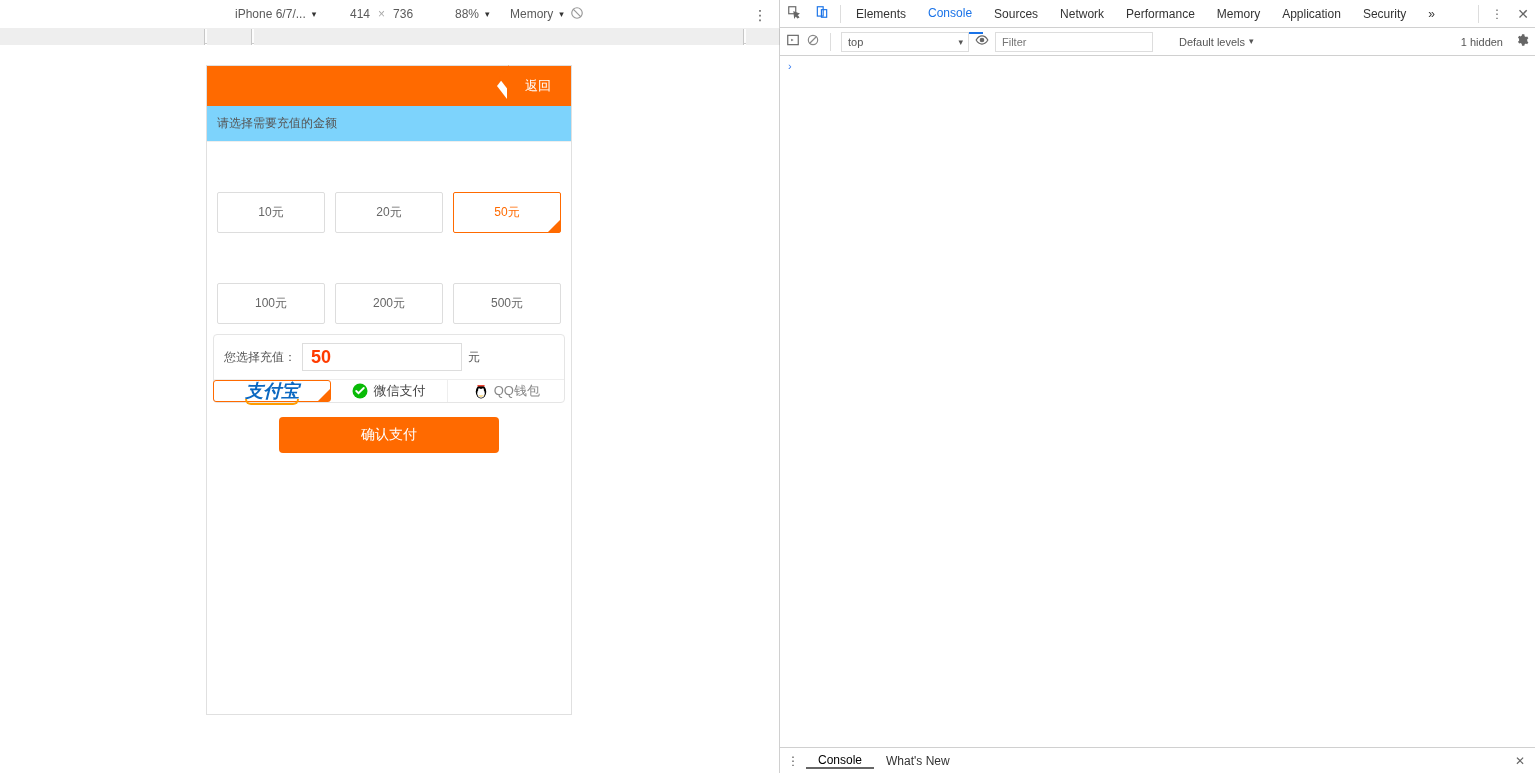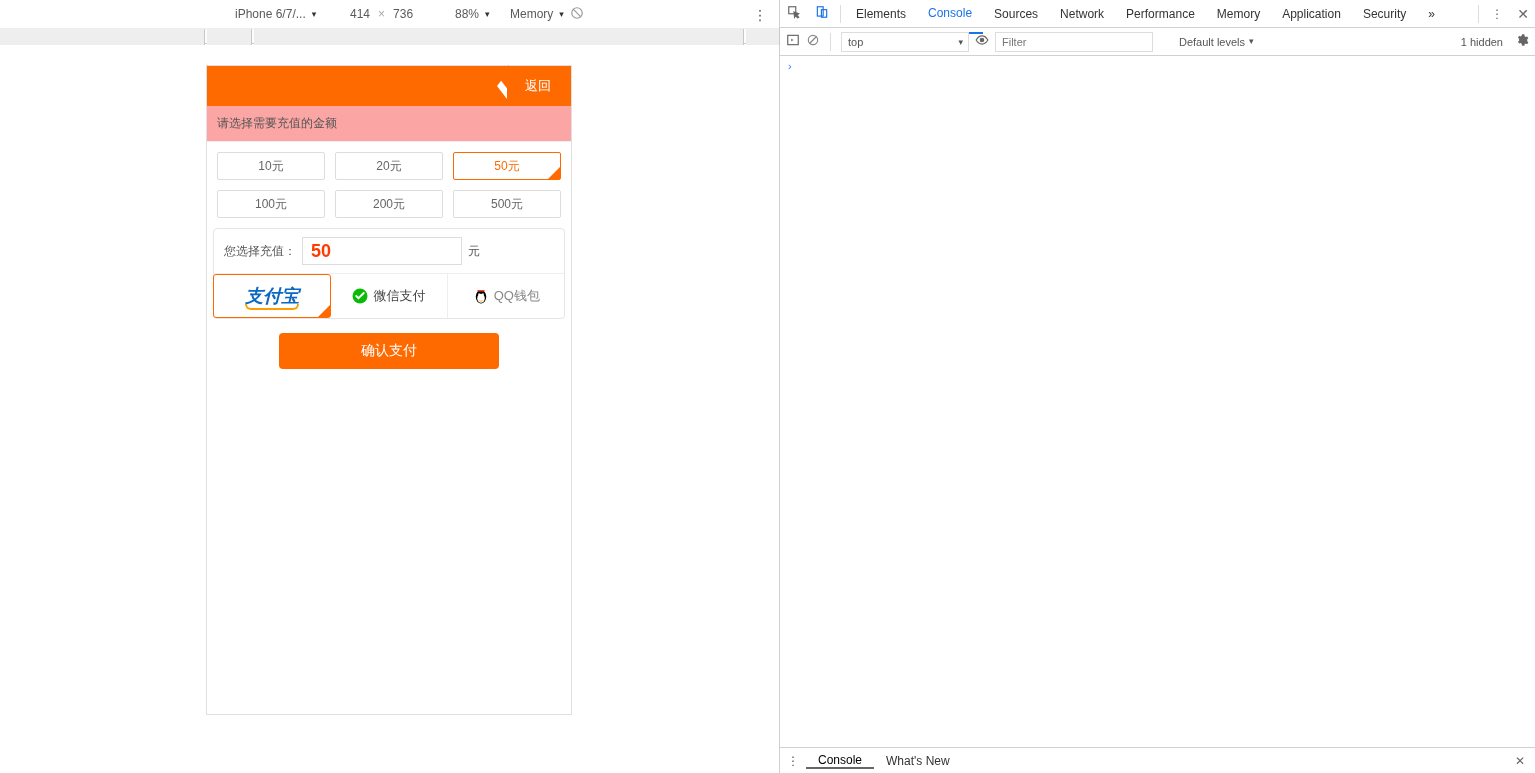--- a/index.html
+++ b/index.html
@@ -22,36 +22,36 @@
 .ruler-h .tick { position:absolute; top:0; height:16px; border-right:1px solid #c7c7c7; background:#eee; }
 
 
 .phone-wrap { position:absolute; left:207px; top:66px; width:364px; height:648px; box-shadow:0 0 0 1px #e0e0e0; background:#fff; }
 .app-header { height:40px; background:#ff6a00; position:relative; }
 .back-chip { position:absolute; right:10px; top:7px; height:26px; background:#ff6a00; color:#fff; font-size:13px; padding:0 10px 0 18px; line-height:26px; }
 .back-chip::before { content:""; position:absolute; left:-10px; top:0; width:0; height:0; border-top:13px solid transparent; border-bottom:13px solid transparent; border-right:10px solid #fff; }
 .back-chip-inner { position:relative; }
 .back-chip-inner::before { content:""; position:absolute; left:-26px; top:-13px; width:0; height:0; border-top:13px solid transparent; border-bottom:13px solid transparent; border-right:10px solid #ff6a00; z-index:1; }
 
-.sec-title { font-size:12px; color:#555; background:#fca5a5; padding:9px 10px; border-bottom:1px solid #eee; }
+.sec-title { font-size:12px; color:#555; background:#7dd3fc; padding:9px 10px; border-bottom:1px solid #eee; }
 .amount-grid { display:grid; grid-template-columns:repeat(3,1fr); gap:10px; padding:10px; }
-.amt-btn { height:28px; border:1px solid #ddd; border-radius:2px; background:#fff; font-size:12px; color:#666; display:flex; align-items:center; justify-content:center; cursor:pointer; position:relative; }
+.amt-btn { height:41px; border:1px solid #ddd; border-radius:2px; background:#fff; font-size:12px; color:#666; display:flex; align-items:center; justify-content:center; cursor:pointer; position:relative;margin-top:40px; }
 .amt-btn.sel { border-color:#ff6a00; color:#ff6a00; }
 .amt-btn.sel::after { content:""; position:absolute; right:0; bottom:0; width:0; height:0; border-left:12px solid transparent; border-bottom:12px solid #ff6a00; }
 
 .form-card { margin:0 6px 8px 6px; border:1px solid #e5e5e5; border-radius:4px; }
 .form-row { display:flex; align-items:center; padding:8px 10px; font-size:12px; color:#555; border-bottom:1px solid #eee; }
 .form-row:last-child { border-bottom:none; }
 .form-row label { white-space:nowrap; }
 .form-row .inp { margin-left:6px; height:28px; border:1px solid #ddd; padding:12px 8px; font-size:14px; width:160px; }
 .form-row .inp.amount { color:#ff3b00; font-weight:bold; font-size:18px; }
 .unit { margin-left:6px; }
 
 .pay-row { display:flex; }
-.pay-opt { flex:1; height:44px; border-right:1px solid #eee; display:flex; align-items:center; justify-content:center; gap:4px; font-size:13px; color:#444; cursor:pointer; position:relative; }
+.pay-opt { flex:1; height:22px; border-right:1px solid #eee; display:flex; align-items:center; justify-content:center; gap:4px; font-size:13px; color:#444; cursor:pointer; position:relative; }
 .pay-opt:last-child { border-right:none; }
 .pay-opt.selected { border:1px solid #ff6a00; margin:-1px; border-radius:3px; }
 .pay-opt.selected::after { content:""; position:absolute; right:0; bottom:0; width:0; height:0; border-left:12px solid transparent; border-bottom:12px solid #ff6a00; }
 .ali-logo { font-family:"SimHei",sans-serif; font-weight:bold; font-style:italic; color:#0b68c1; font-size:18px; position:relative; }
 .ali-logo::after { content:""; position:absolute; left:0; right:0; bottom:-2px; height:4px; border:2px solid #ff9c00; border-top:none; border-radius:0 0 10px 10px; }
 .wx-icn { width:18px; height:18px; }
 .qq-icn { width:18px; height:18px; }
 
 .confirm-btn { display:block; margin:14px auto 0 auto; width:220px; height:36px; background:#ff6a00; border:none; border-radius:4px; color:#fff; font-size:14px; cursor:pointer;text-align:center; }
 

